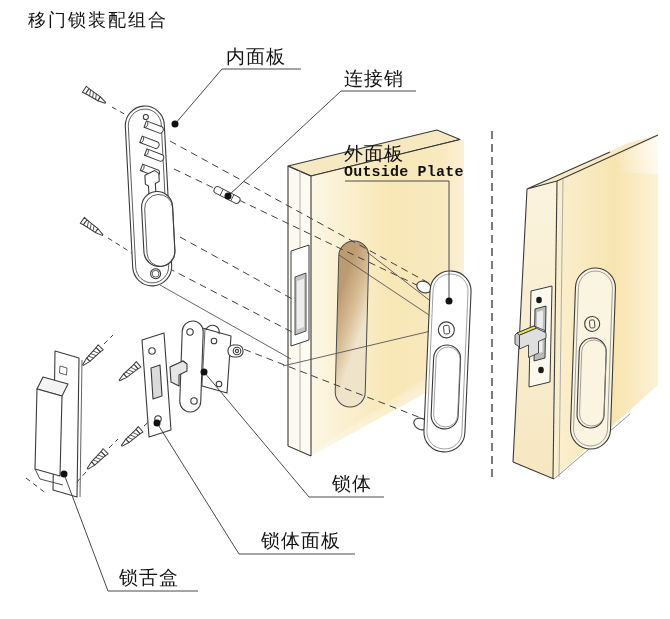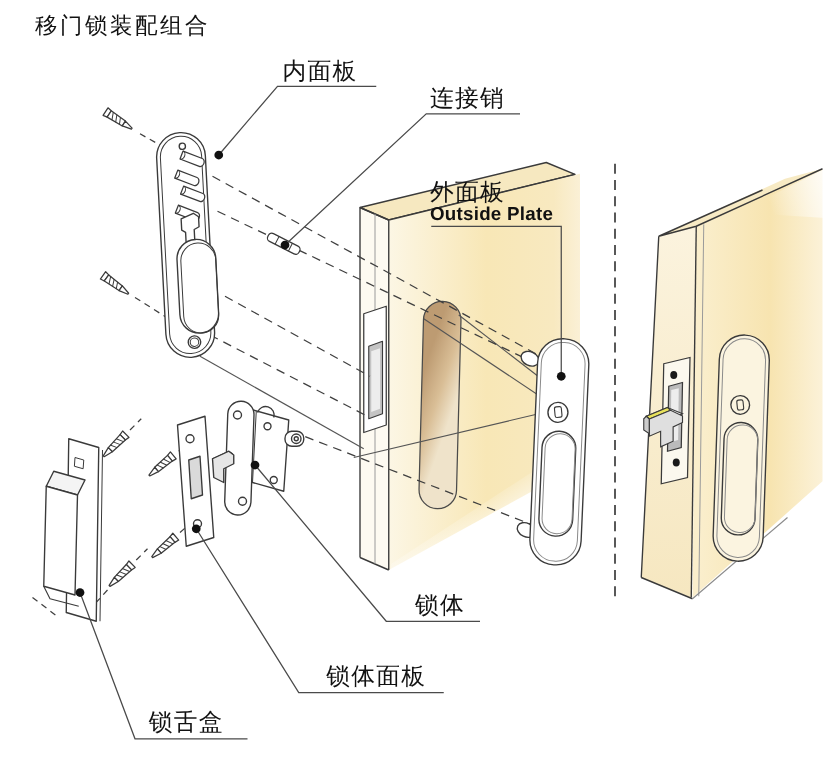--- a/index.html
+++ b/index.html
@@ -1,17 +1,17 @@
 <!DOCTYPE html>
 <html><head>
 <meta charset="utf-8">
 <style>
   html,body{margin:0;padding:0;background:#fff;}
   .canvas{position:relative;width:670px;height:619px;background:#fff;overflow:hidden;
-          font-family:Liberation Sans, sans-serif;}
+          font-family:Liberation Mono, monospace;}
   svg{display:block}
   text{fill:#111;}
   .cnlabel{font-size:19px;letter-spacing:1px;}
   .enlabel{font-size:15px;font-weight:600;letter-spacing:0.2px;}
   .title{font-size:18px;letter-spacing:2px;}
 </style>
 </head>
 <body>
 
 <div class="canvas">

